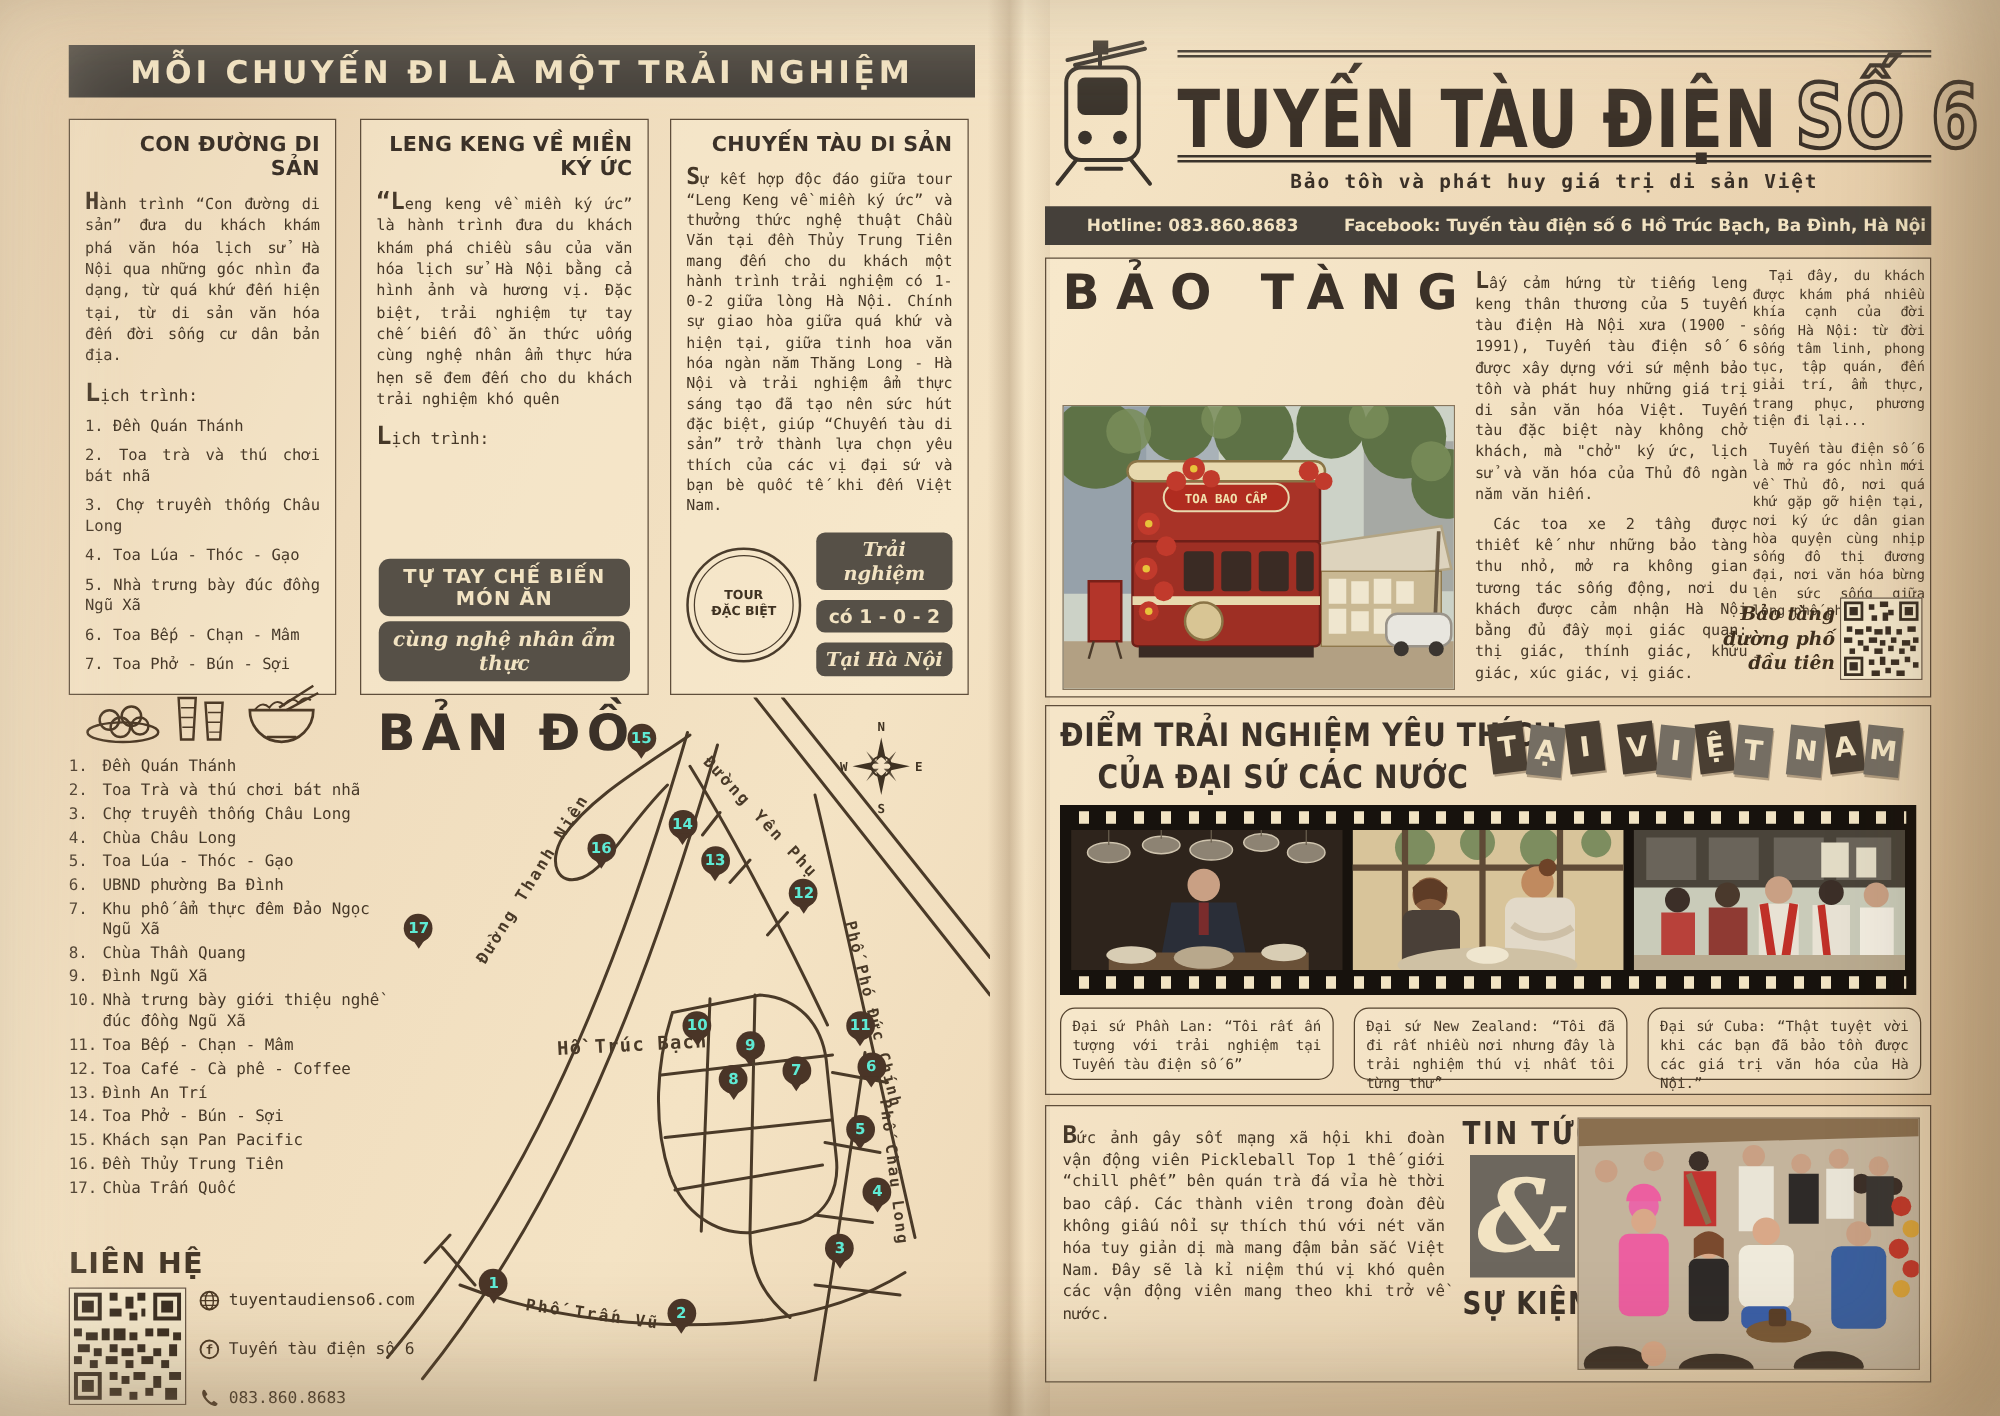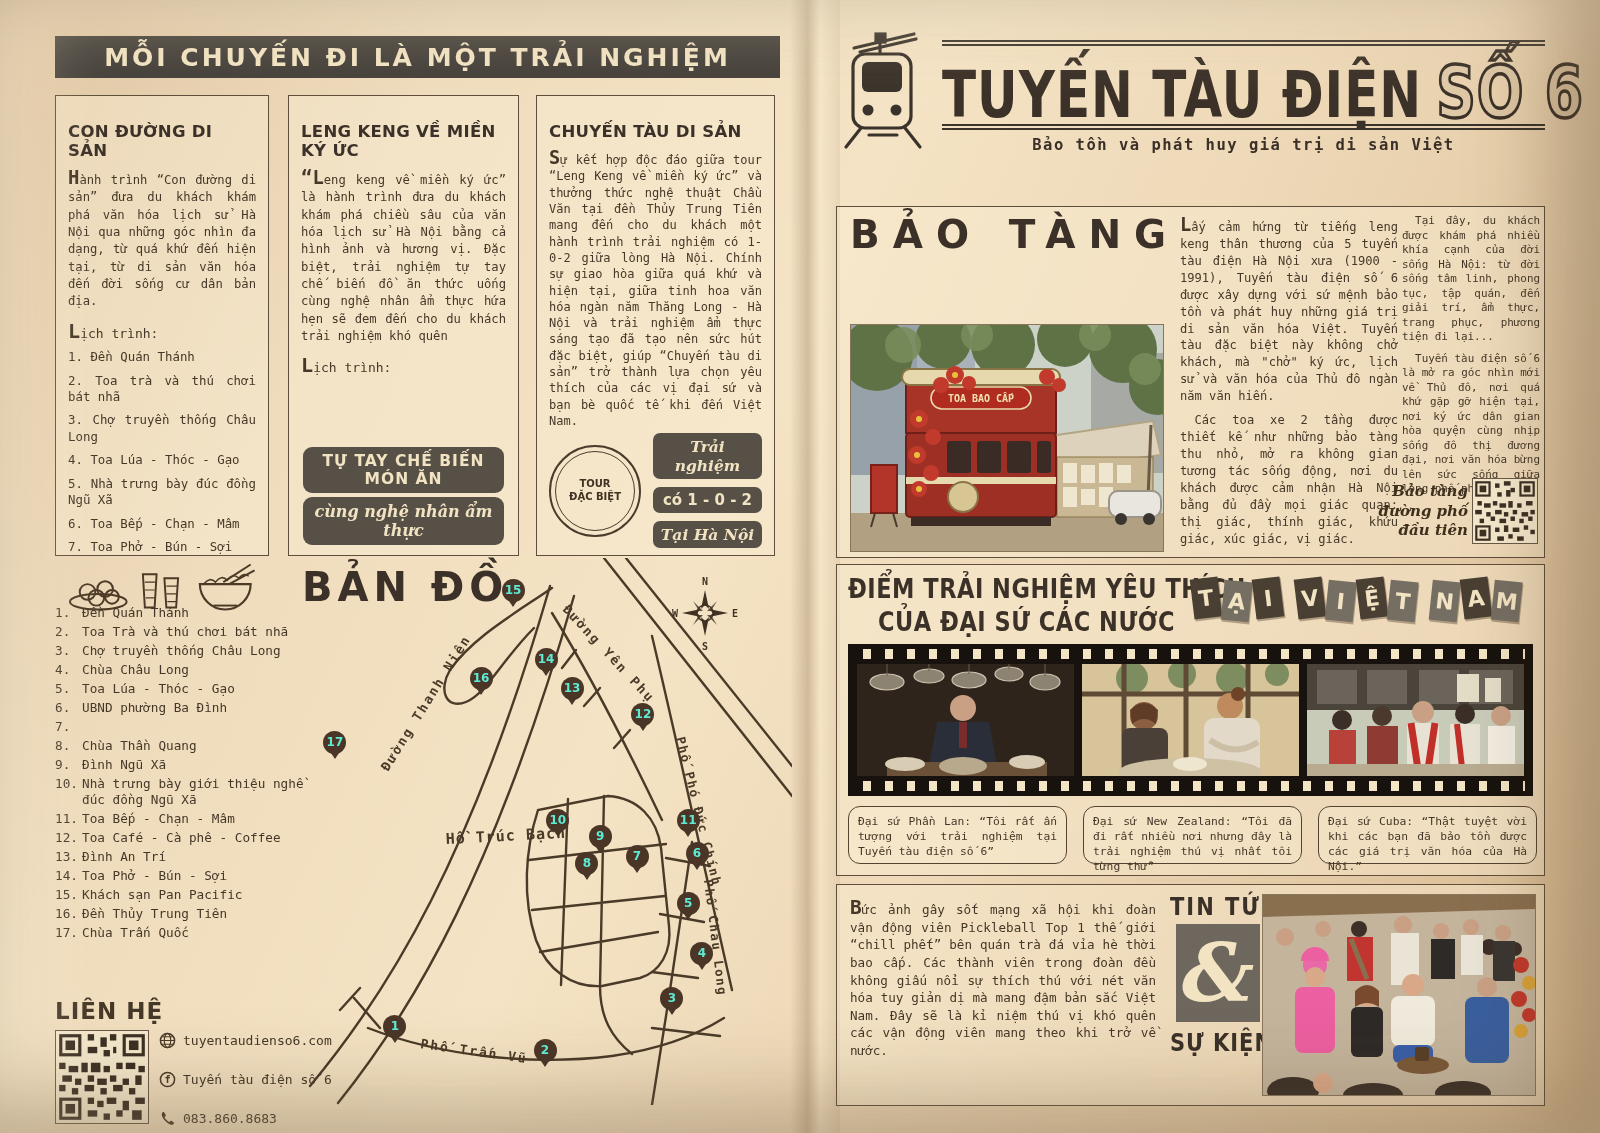--- a/index.html
+++ b/index.html
@@ -15,21 +15,21 @@
   .dc::first-letter{font-size:1.55em;font-weight:bold;line-height:1;}
   .panel{border:1.6px solid #5f4e3b;background:rgba(250,239,213,.42);box-sizing:border-box;}
 
   
   #l-banner{left:55px;top:36px;width:725px;height:42px;background:#45403a;display:flex;align-items:center;justify-content:center;
     color:#f2e3c2;font-size:25px;letter-spacing:3px;}
   .col{top:95px;height:461px;padding:10px 12px;display:flex;flex-direction:column;}
   #col1{left:55px;width:214px;}
   #col2{left:288px;width:231px;}
   #col3{left:536px;width:239px;}
-  .col-head{font-family:"DejaVu Sans",sans-serif;font-weight:800;font-size:16.5px;text-align:left;letter-spacing:.3px;margin:16px 0 8px;color:#3b3128;}
+  .col-head{font-family:"DejaVu Sans",sans-serif;font-weight:800;font-size:16.5px;text-align:right;letter-spacing:.3px;margin:0 0 8px;color:#3b3128;}
   .body-t{font-size:12.2px;line-height:1.42;}
   #col3 .body-t{font-size:12px;line-height:1.36;}
   .sched-label{margin:10px 0 2px;font-size:13px;}
   .sched .it{margin:6.5px 0;font-size:12.4px;line-height:1.35;}
   .food-row{margin-top:auto;display:flex;align-items:flex-end;justify-content:center;gap:10px;}
   .badge-big{background:#565047;color:#f2e3c2;border-radius:9px;text-align:center;padding:5px 4px;margin:4px 2px 0;
     font-family:"DejaVu Sans",sans-serif;font-weight:800;font-size:15.5px;letter-spacing:1px;}
   .badge-big.script{font-family:"DejaVu Serif",serif;font-weight:bold;font-size:16px;letter-spacing:0;}
   .stamp-row{margin-top:auto;display:flex;align-items:center;gap:12px;}
   .stamp{width:88px;height:88px;border:2.5px solid #4a3c2c;border-radius:50%;position:relative;display:flex;align-items:center;justify-content:center;flex:0 0 auto;}
@@ -208,20 +208,21 @@
         <span class="leg-t">Toa Lúa - Thóc - Gạo</span>
       </div>
 
       <div class="leg-row">
         <span class="leg-n">6.</span>
         <span class="leg-t">UBND phường Ba Đình</span>
       </div>
 
       <div class="leg-row">
         <span class="leg-n">7.</span>
+        <span class="leg-t">Khu phố ẩm thực đêm Đảo Ngọc Ngũ Xã</span>
       </div>
 
       <div class="leg-row">
         <span class="leg-n">8.</span>
         <span class="leg-t">Chùa Thần Quang</span>
       </div>
 
       <div class="leg-row">
         <span class="leg-n">9.</span>
         <span class="leg-t">Đình Ngũ Xã</span>
@@ -440,20 +441,25 @@
     <rect x="26" y="36" width="40" height="30" rx="6" fill="#3a332b"></rect>
     <circle cx="32" cy="84" r="5.5" fill="#3a332b"></circle>
     <circle cx="60" cy="84" r="5.5" fill="#3a332b"></circle>
   </svg>
   <div class="abs rule" style="left:942px;top:40px;width:603px;"></div>
   <div class="abs disp" id="mast-title">
     <span>TUYẾN TÀU ĐIỆN</span><span class="suffix">SỐ 6</span>
   </div>
   <div class="abs rule" style="left:942px;top:124px;width:603px;"></div>
   <div class="abs" id="tagline">Bảo tồn và phát huy giá trị di sản Việt</div>
+  <div class="abs" id="infobar">
+    <span>Hotline: 083.860.8683</span>
+    <span>Facebook: Tuyến tàu điện số 6</span>
+    <span>Hồ Trúc Bạch, Ba Đình, Hà Nội</span>
+  </div>
 
   <div class="abs panel" id="museum"></div>
   <div class="abs disp" id="museum-head">BẢO TÀNG</div>
   <div class="abs" id="museum-photo">
     <svg width="312" height="226" viewBox="0 0 312 226">
       <rect width="312" height="226" fill="#ccd2c7"></rect>
       <rect x="0" y="0" width="78" height="150" fill="#96a1aa"></rect>
       <rect x="66" y="12" width="58" height="130" fill="#a9b2b8"></rect>
       <rect x="240" y="28" width="72" height="120" fill="#a6a9a4"></rect>
       <rect x="0" y="188" width="312" height="38" fill="#b2a083"></rect>

